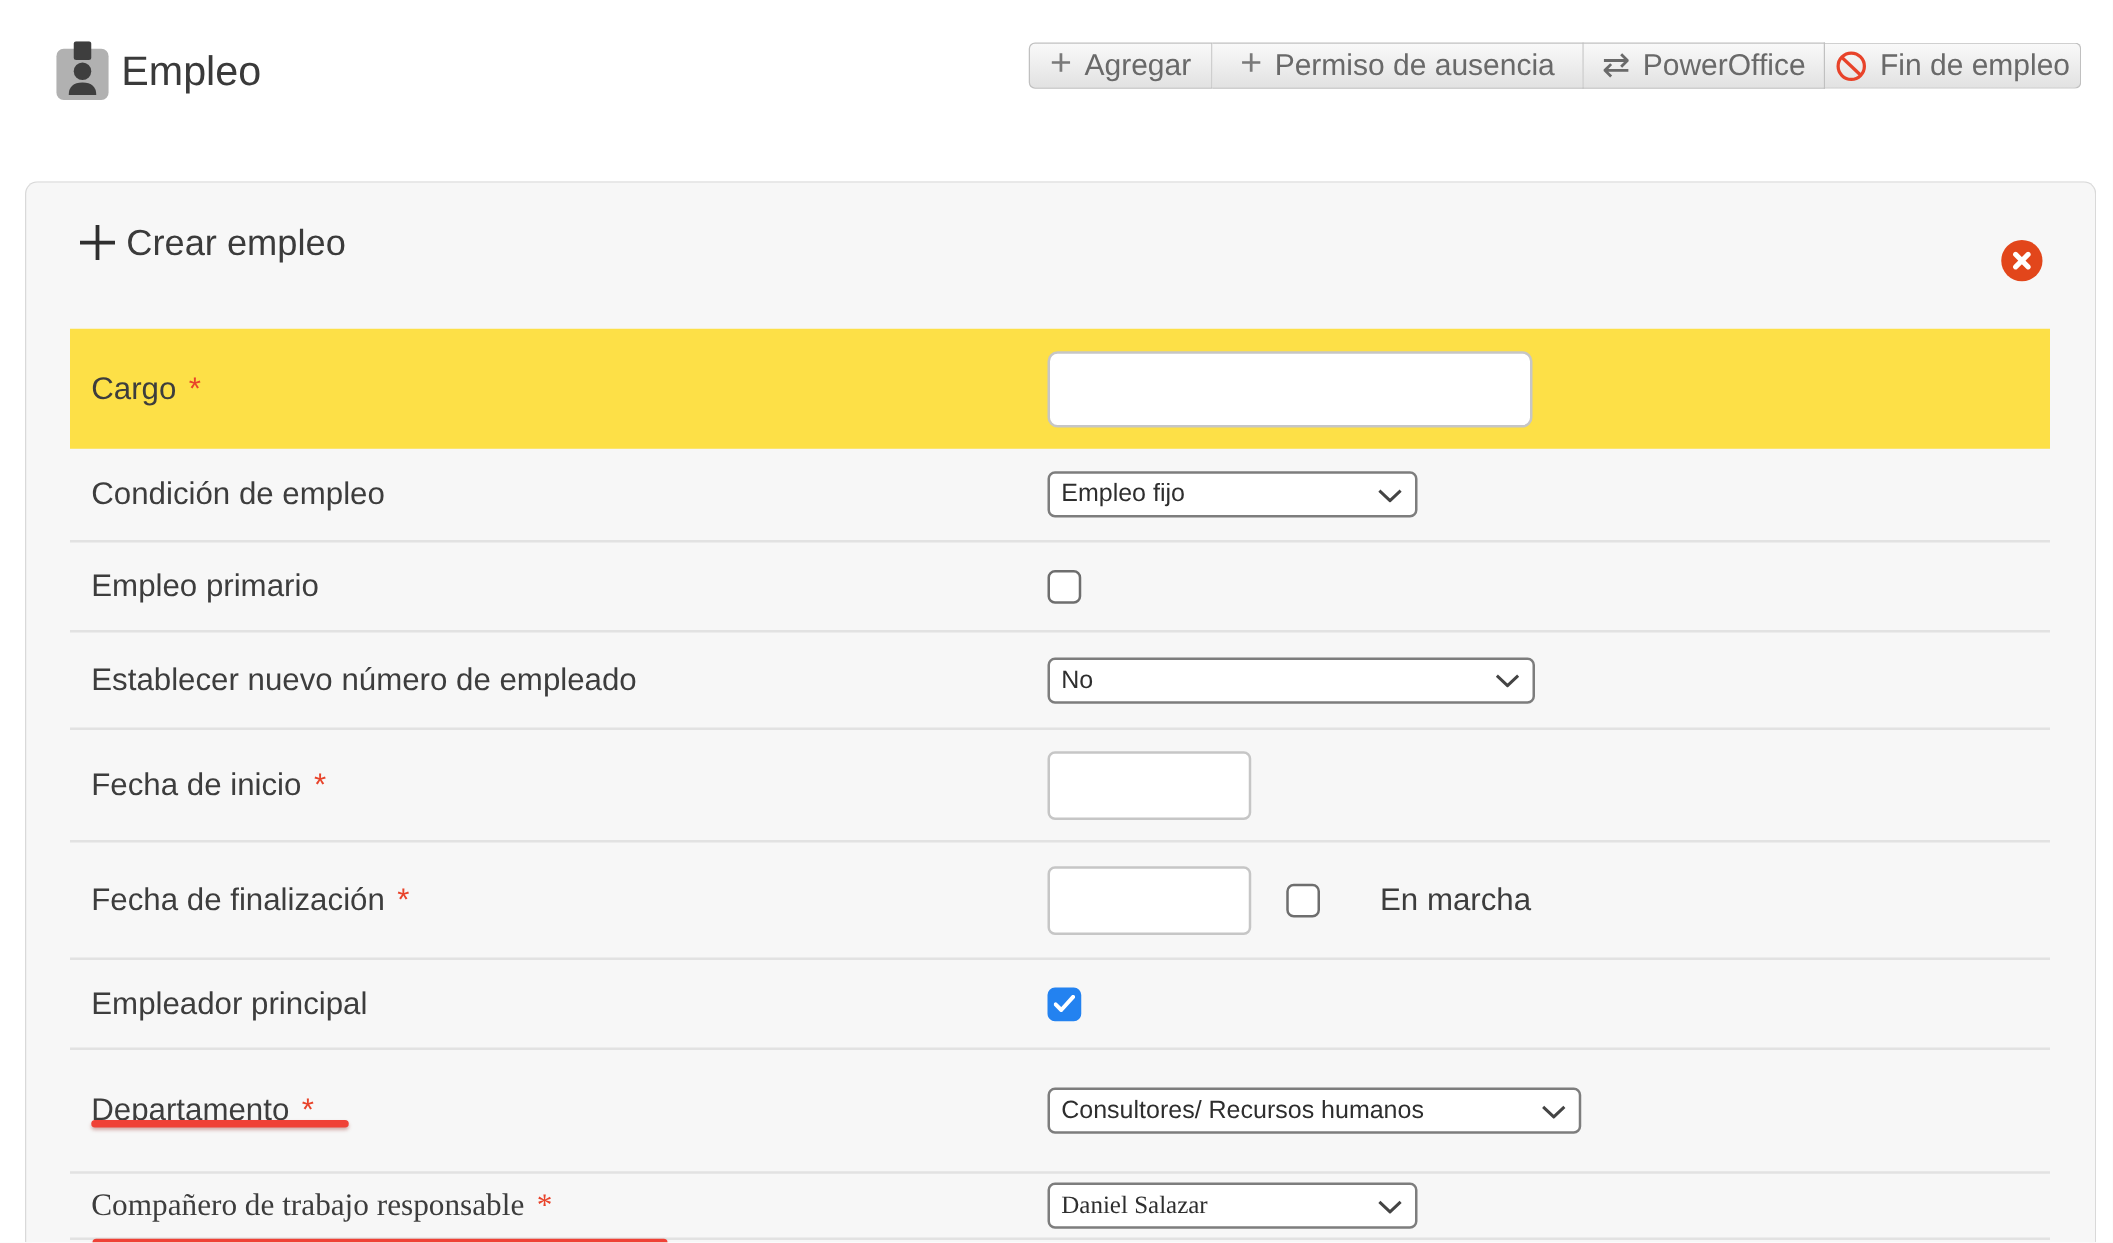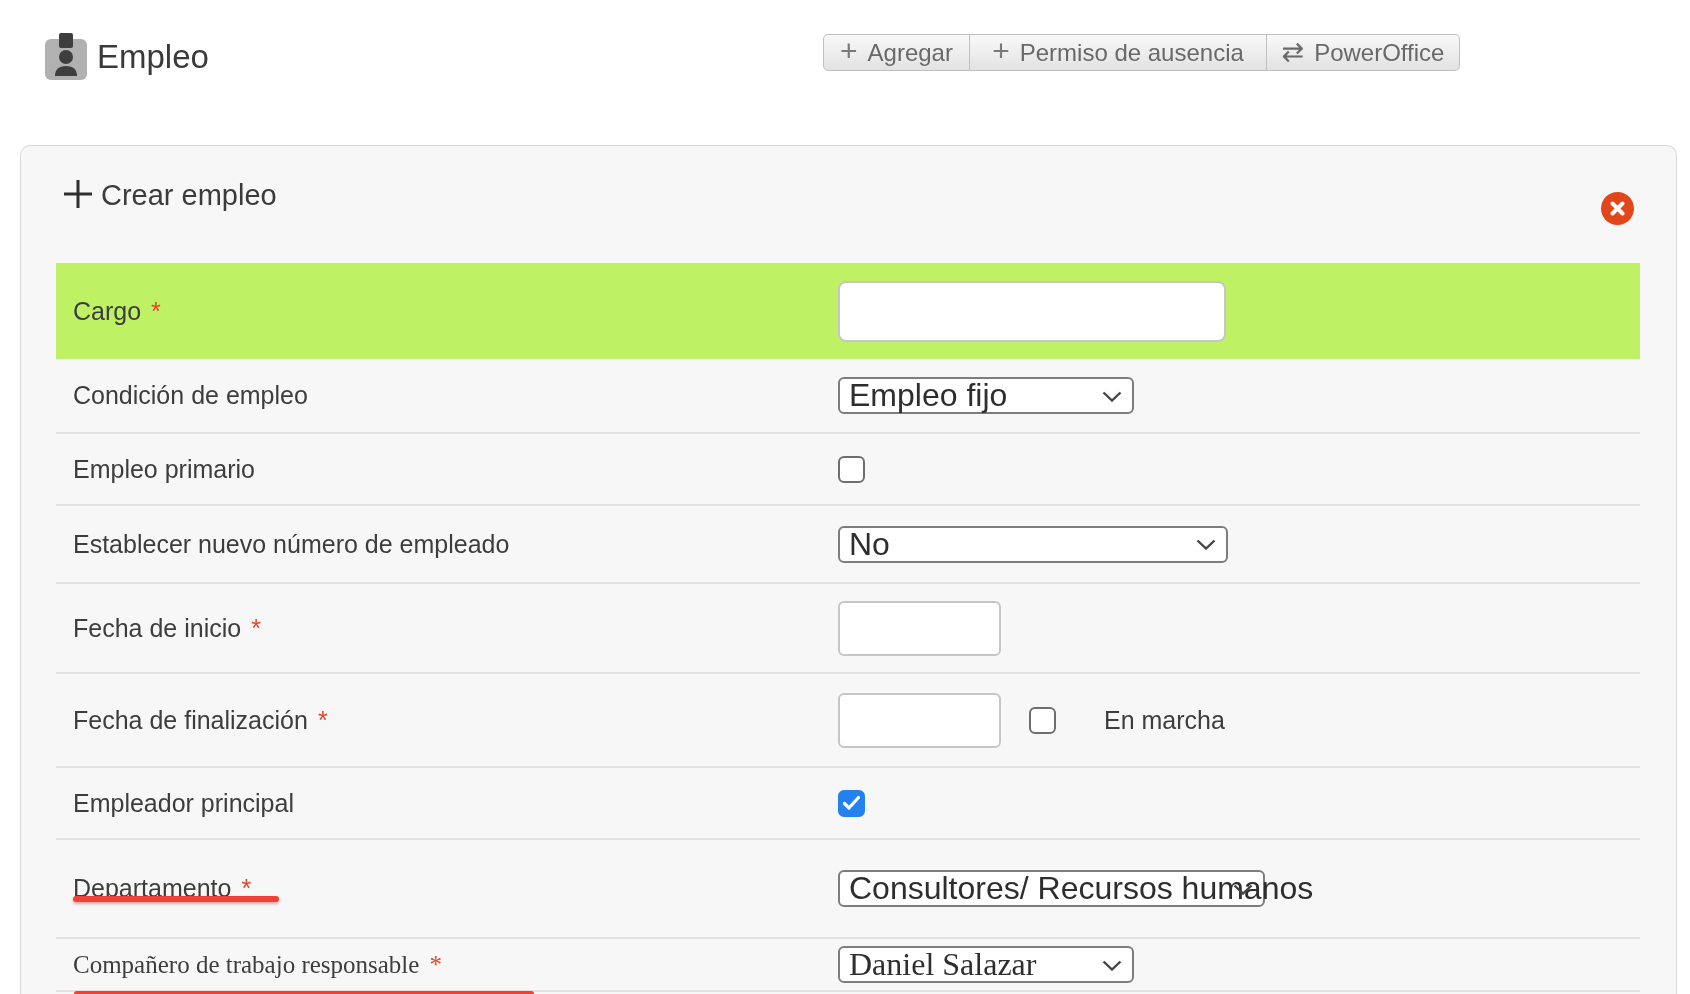--- a/index.html
+++ b/index.html
@@ -41,42 +41,42 @@
   .panel-title { position:absolute; left:80px; top:33px; font-size:29px; color:#3b3b3b; }
   .close-btn {
     position:absolute; left:1580px; top:46px; width:33px; height:33px; border-radius:50%;
     background:#e2461b; display:flex; align-items:center; justify-content:center; cursor:pointer;
     border:none;
   }
 
   
   .rows { margin:0 38px 0 35px; width:1584px; }
   .row { position:relative; width:1584px; border-bottom:2px solid #e2e2e2; }
-  .row.first { background:#bef264; border-bottom:none; }
+  .row.first { background:#fde047; border-bottom:none; }
   .row-label {
     position:absolute; left:17px; top:0; bottom:0; display:flex; align-items:center;
     font-size:25px; color:#3d3d3d; white-space:nowrap;
   }
   .req { color:#e8432a; margin-left:10px; font-size:25px; }
   .ctrl {
     position:absolute; left:782px; top:0; bottom:0; display:flex; align-items:center;
   }
 
   .text-input-lg {
     width:388px; height:61px; background:#fff; border:2px solid #c6c6c6; border-radius:8px;
     font-size:24px; padding:0 10px; color:#2e2e2e; outline:none;
   }
   .date-input {
     width:163px; height:55px; background:#fff; border:2px solid #c6c6c6; border-radius:6px;
     font-size:24px; padding:0 10px; color:#2e2e2e; outline:none;
   }
   .select {
     position:relative; height:37px; background:#fff; border:2px solid #7d7d7d; border-radius:6px;
     display:flex; align-items:center; padding:0 40px 0 9px;
-    font-size:32px; color:#2e2e2e; cursor:pointer; white-space:nowrap;
+    font-size:20px; color:#2e2e2e; cursor:pointer; white-space:nowrap;
   }
   .select .chev { position:absolute; right:10px; top:50%; margin-top:-5px; }
   .select.w-cond  { width:296px; }
   .select.w-no    { width:390px; }
   .select.w-dept  { width:427px; }
   .select.w-mate  { width:296px; }
 
   .checkbox {
     width:27px; height:27px; background:#fff; border:2px solid #6e6e6e; border-radius:6px;
     display:inline-flex; align-items:center; justify-content:center; cursor:pointer;
@@ -122,20 +122,27 @@
       <span>Agregar</span>
     </button>
     <button class="btn">
       <span class="plus-glyph">+</span>
       <span>Permiso de ausencia</span>
     </button>
     <button class="btn">
       <span class="swap-glyph">⇄</span>
       <span>PowerOffice</span>
     </button>
+    <button class="btn">
+      <svg width="26" height="26" viewBox="0 0 26 26">
+        <circle cx="13" cy="13" r="10.5" fill="none" stroke="#e8432a" stroke-width="2.6"></circle>
+        <line x1="5.8" y1="6.2" x2="20.2" y2="19.8" stroke="#e8432a" stroke-width="2.6"></line>
+      </svg>
+      <span>Fin de empleo</span>
+    </button>
   </div>
 </div>
 
 <div class="panel">
   <div class="panel-header">
     <svg class="panel-plus" width="30" height="30" viewBox="0 0 30 30">
       <line x1="15" y1="1" x2="15" y2="29" stroke="#2f2f2f" stroke-width="3"></line>
       <line x1="1" y1="15" x2="29" y2="15" stroke="#2f2f2f" stroke-width="3"></line>
     </svg>
     <div class="panel-title">Crear empleo</div>

